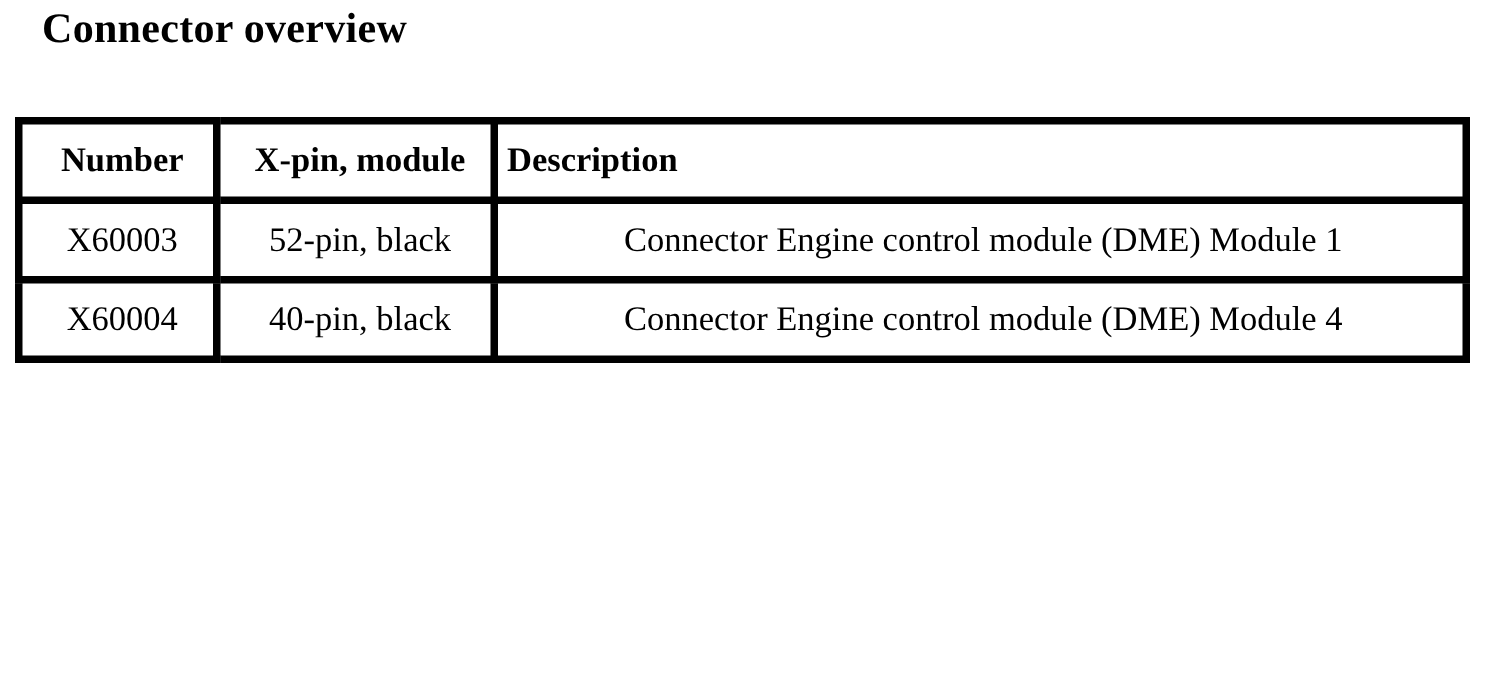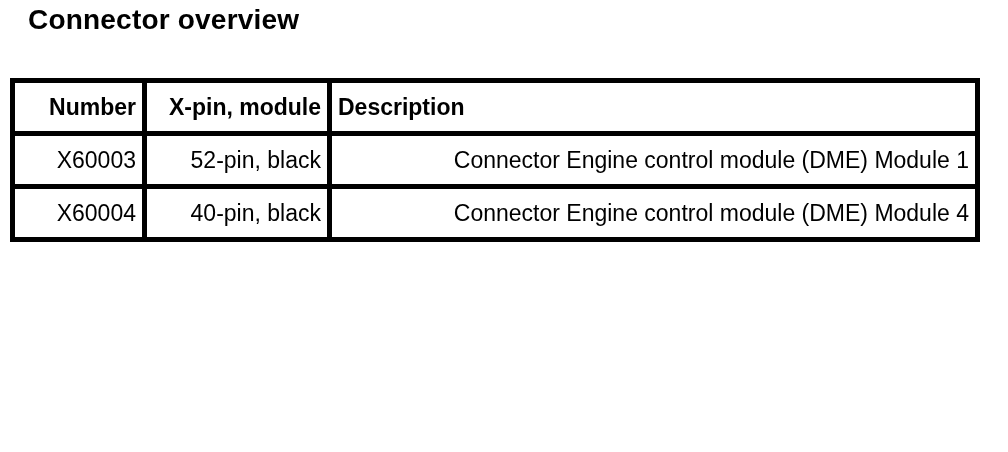--- a/index.html
+++ b/index.html
@@ -5,21 +5,21 @@
   html, body {
     margin: 0;
     padding: 0;
     background: #ffffff;
   }
   .page {
     position: relative;
     width: 1008px;
     height: 373px;
     background: #ffffff;
-    font-family: Liberation Sans, sans-serif;
+    font-family: Liberation Serif, serif;
     color: #000000;
     overflow: hidden;
   }
   .page-title {
     position: absolute;
     left: 28px;
     top: 4px;
     font-size: 28px;
     font-weight: bold;
     letter-spacing: 0.2px;
@@ -37,21 +37,21 @@
   .connector-table col.col-xpin   { width: 185px; }
   .connector-table col.col-desc   { width: 648px; }
   .connector-table th,
   .connector-table td {
     border: 5px solid #000000;
     height: 48px;
     font-size: 23px;
     color: #000000;
     background: #ffffff;
     padding: 0 6px 0 12px;
-    text-align: right;
+    text-align: center;
     vertical-align: middle;
     white-space: nowrap;
     overflow: hidden;
   }
   .connector-table th {
     font-weight: bold;
   }
   .connector-table th.desc-header {
     text-align: left;
     padding-left: 6px;

